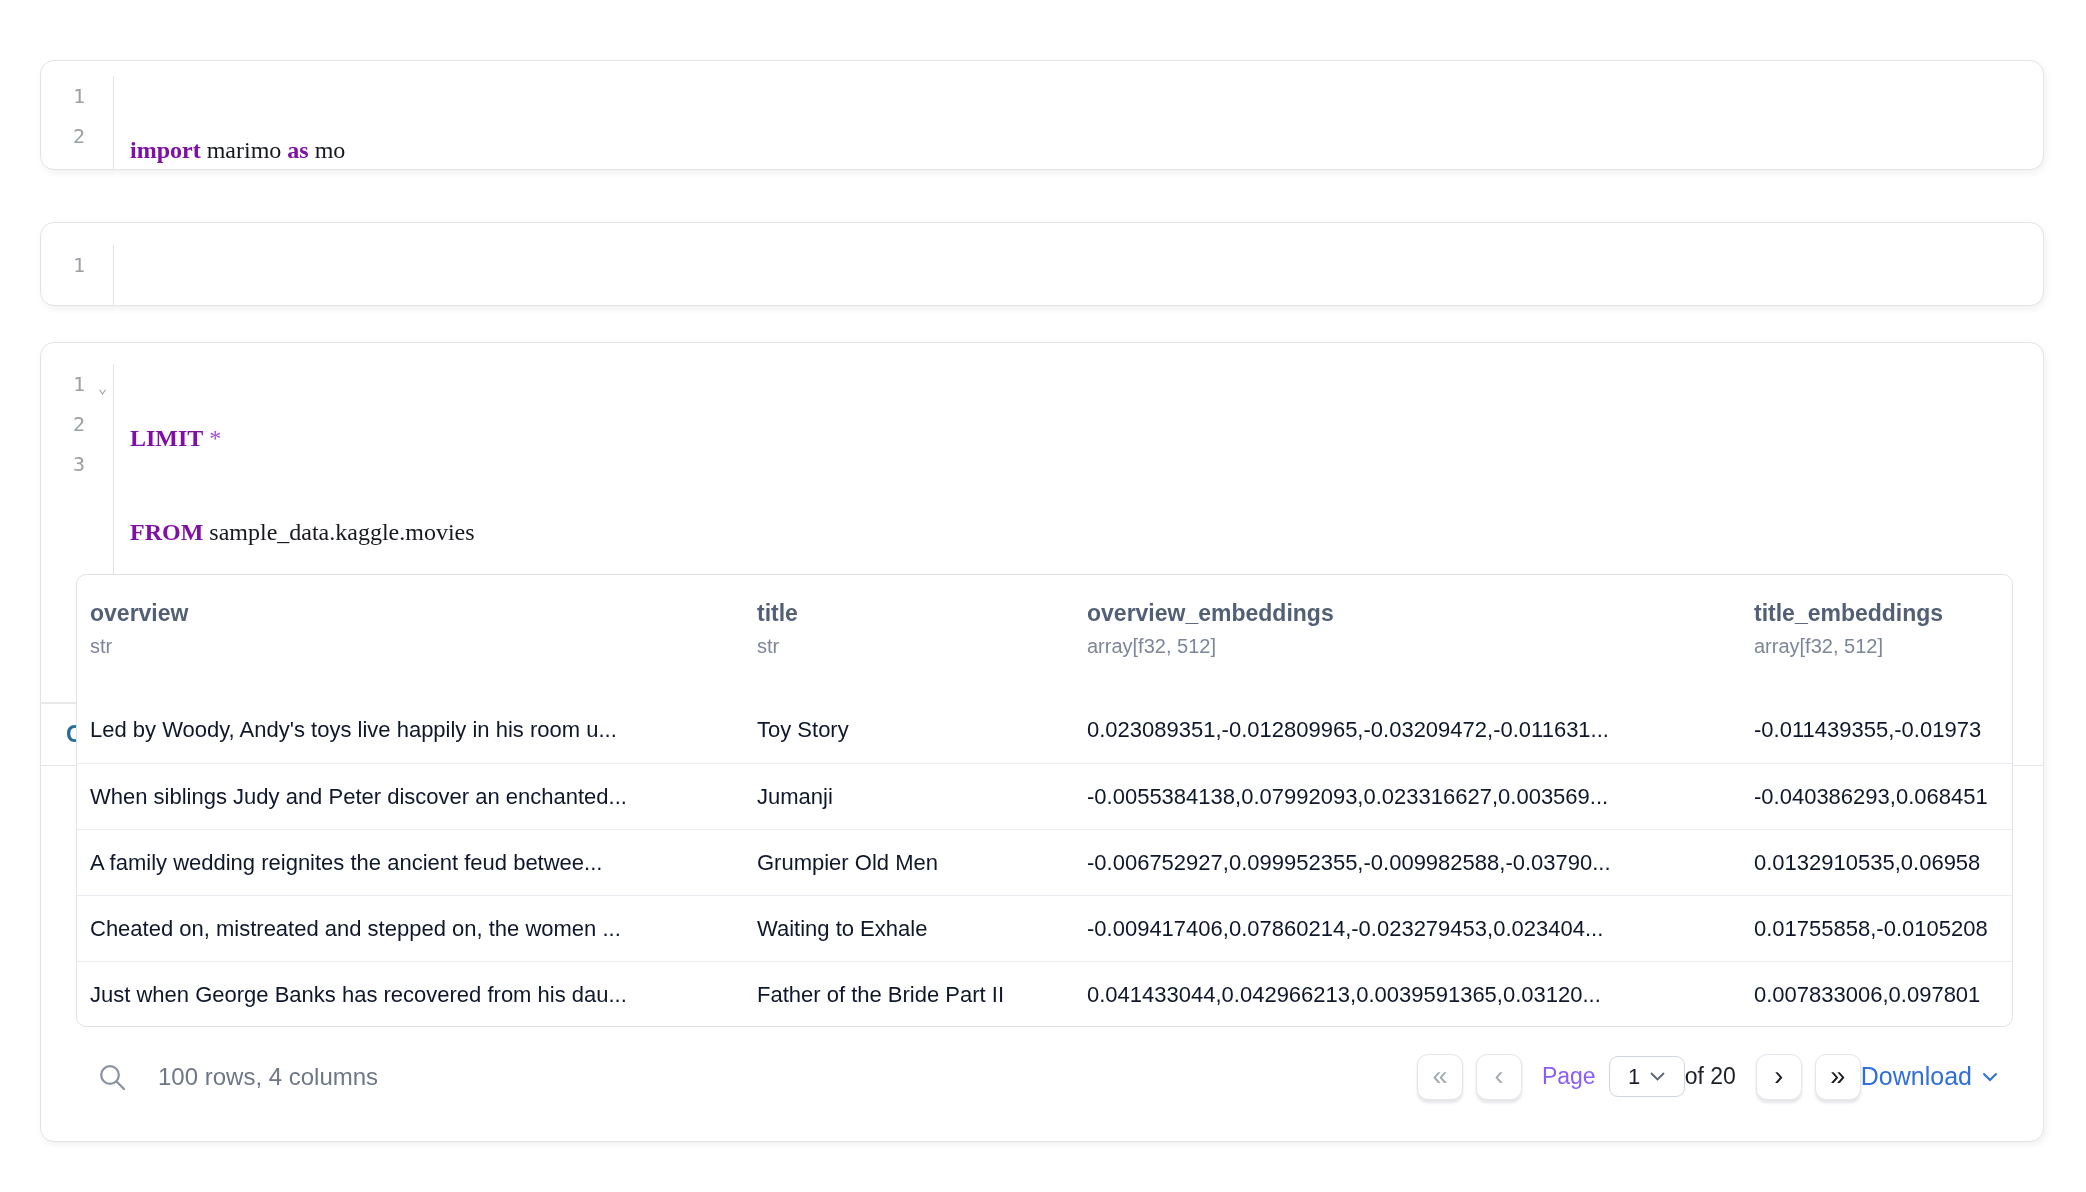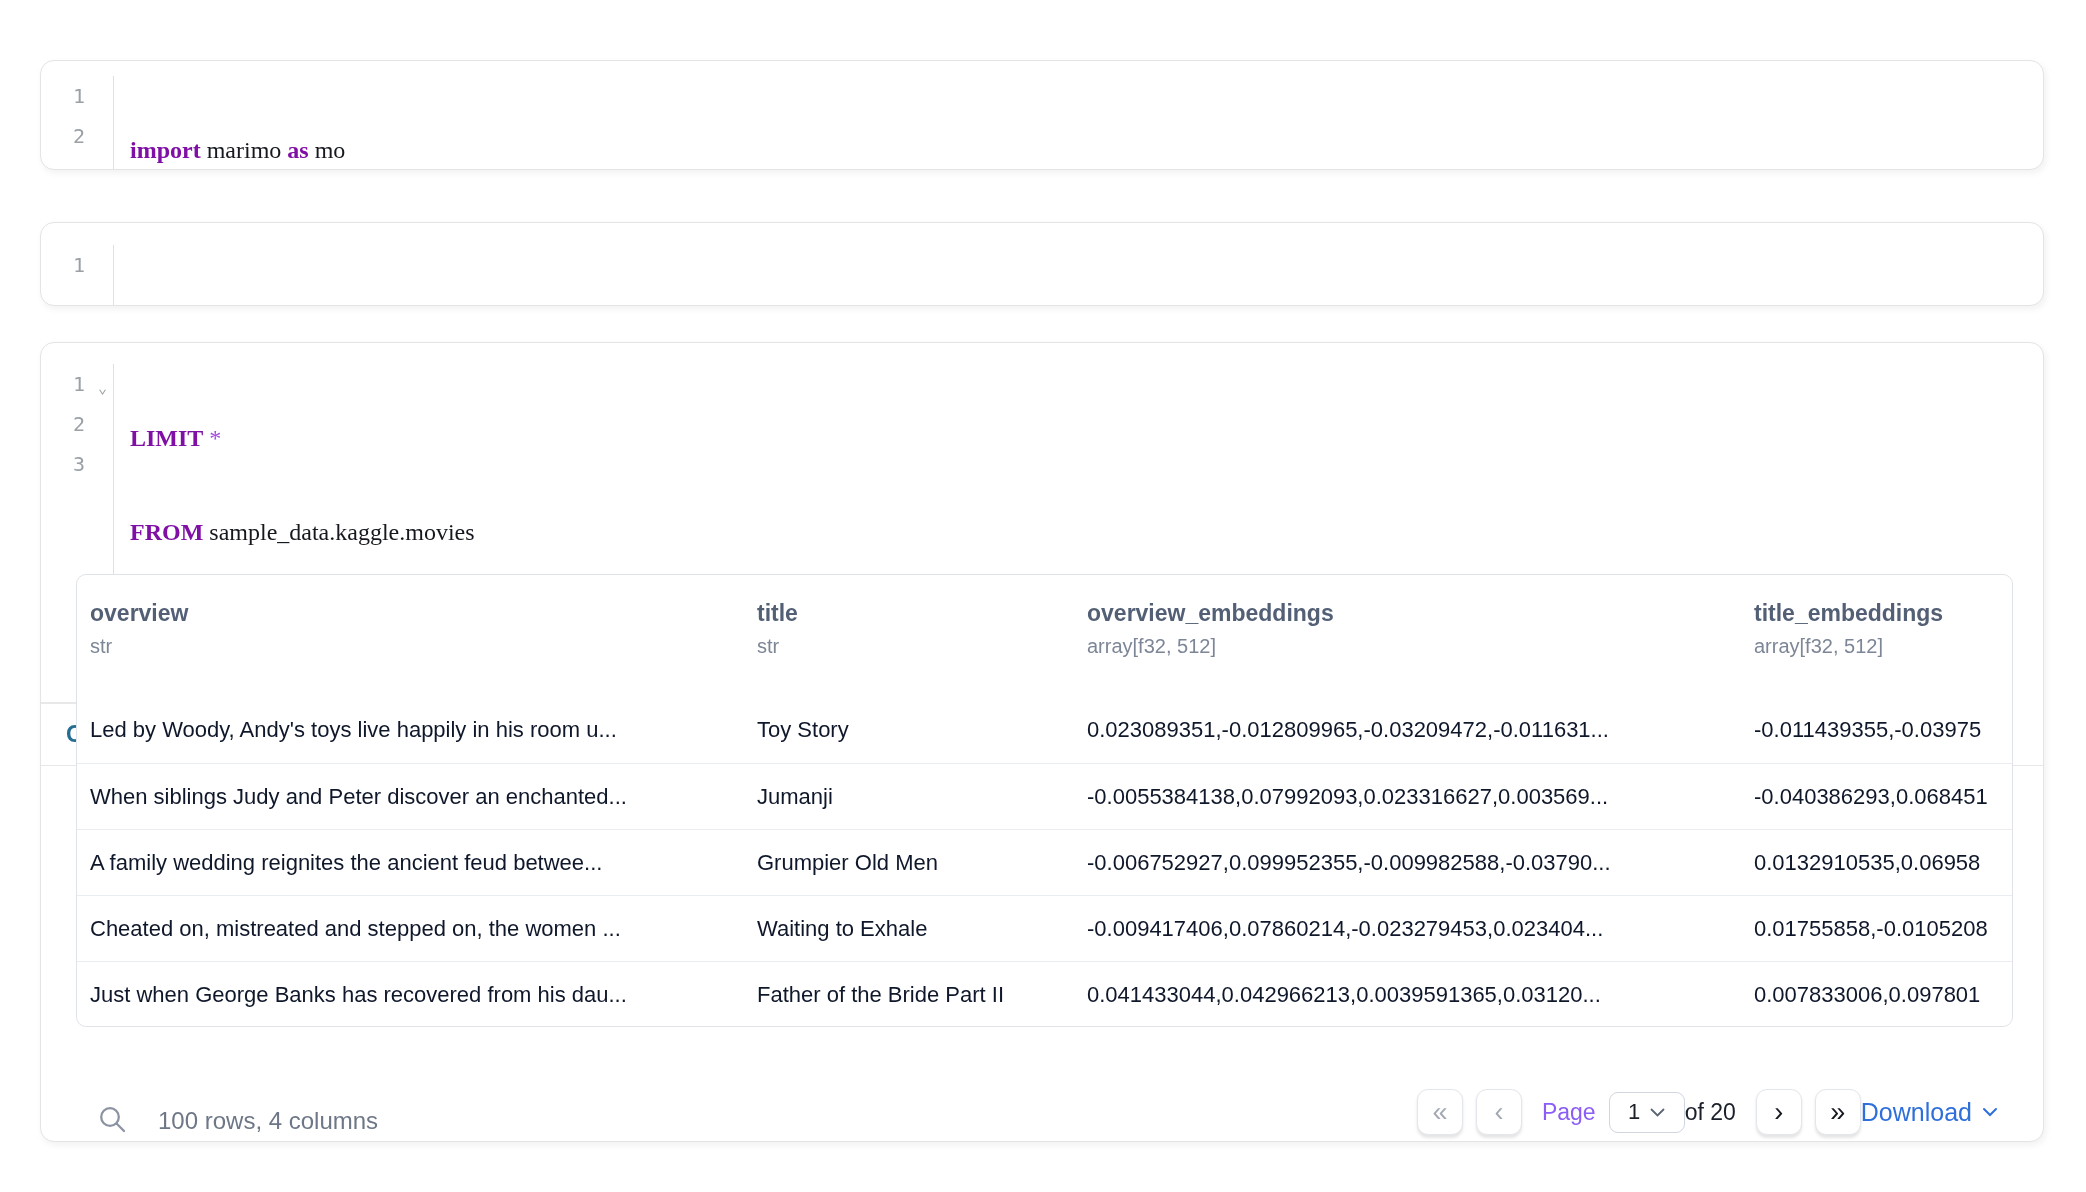--- a/index.html
+++ b/index.html
@@ -59,22 +59,22 @@
   .th-name { font-size:23px; font-weight:bold; color:#525f74; padding-left:13px;
              white-space:nowrap; overflow:hidden; }
   .th-type { font-size:20px; color:#7d8697; padding-left:13px; margin-top:8px;
              white-space:nowrap; overflow:hidden; }
   .trow { height:66px; align-items:center; font-size:22px; color:#0f172a; }
   .trow + .trow { border-top:1.5px solid #e9edf2; }
   .td { padding-left:13px; padding-right:14px; white-space:nowrap; overflow:hidden; }
   .td-last { padding-right:0; }
 
   
-  .tfooter { position:absolute; left:0; bottom:0; width:100%; height:107px;
-             display:flex; align-items:flex-end; padding:0 45px 6px 55px; }
+  .tfooter { position:absolute; left:0; bottom:8px; width:100%; height:107px;
+             display:flex; align-items:center; padding:0 45px 6px 55px; }
   .search-icon { flex:0 0 32px; }
   .summary { margin-left:30px; font-size:24px; color:#6e7787; flex:1;
              white-space:nowrap; }
   .pager { display:flex; align-items:center; }
   .pg-btn { width:46px; height:46px; border:1.5px solid #e3e6ec; border-radius:11px;
             background:#fff; box-shadow:0 2.5px 3px rgba(0,0,0,0.10);
             display:flex; align-items:center; justify-content:center;
             font-size:27px; cursor:pointer; font-family:"Liberation Sans",sans-serif; }
   .pg-btn.disabled { color:#a3a9b3; }
   .pg-btn.enabled  { color:#15181e; }
@@ -160,21 +160,21 @@
       <div>
         <div class="th-name">title_embeddings</div>
         <div class="th-type">array[f32, 512]</div>
       </div>
     </div>
 
     <div class="tgrid-row trow">
       <div class="td">Led by Woody, Andy's toys live happily in his room u...</div>
       <div class="td">Toy Story</div>
       <div class="td">0.023089351,-0.012809965,-0.03209472,-0.011631...</div>
-      <div class="td td-last">-0.011439355,-0.03975</div>
+      <div class="td td-last">-0.011439355,-0.01973</div>
     </div>
     <div class="tgrid-row trow">
       <div class="td">When siblings Judy and Peter discover an enchanted...</div>
       <div class="td">Jumanji</div>
       <div class="td">-0.0055384138,0.07992093,0.023316627,0.003569...</div>
       <div class="td td-last">-0.040386293,0.068451</div>
     </div>
     <div class="tgrid-row trow">
       <div class="td">A family wedding reignites the ancient feud betwee...</div>
       <div class="td">Grumpier Old Men</div>

